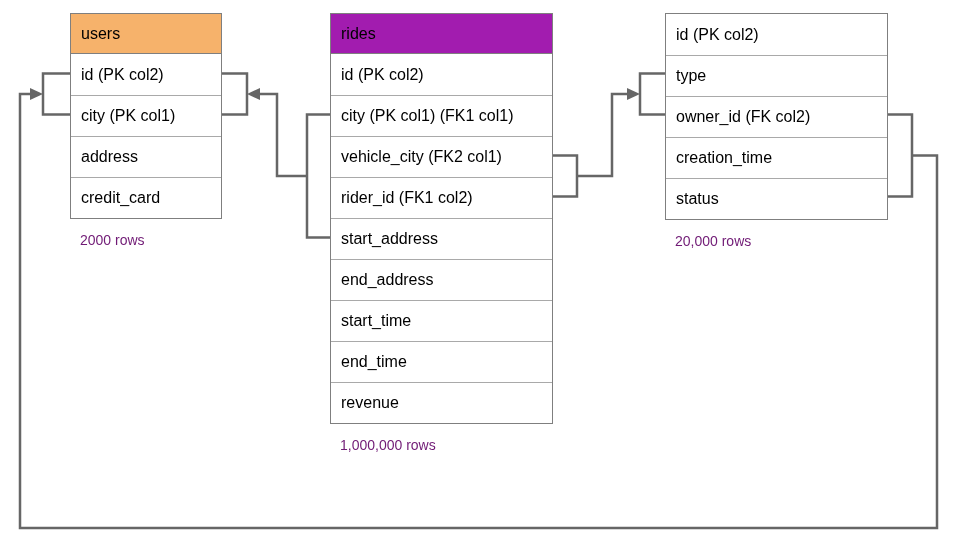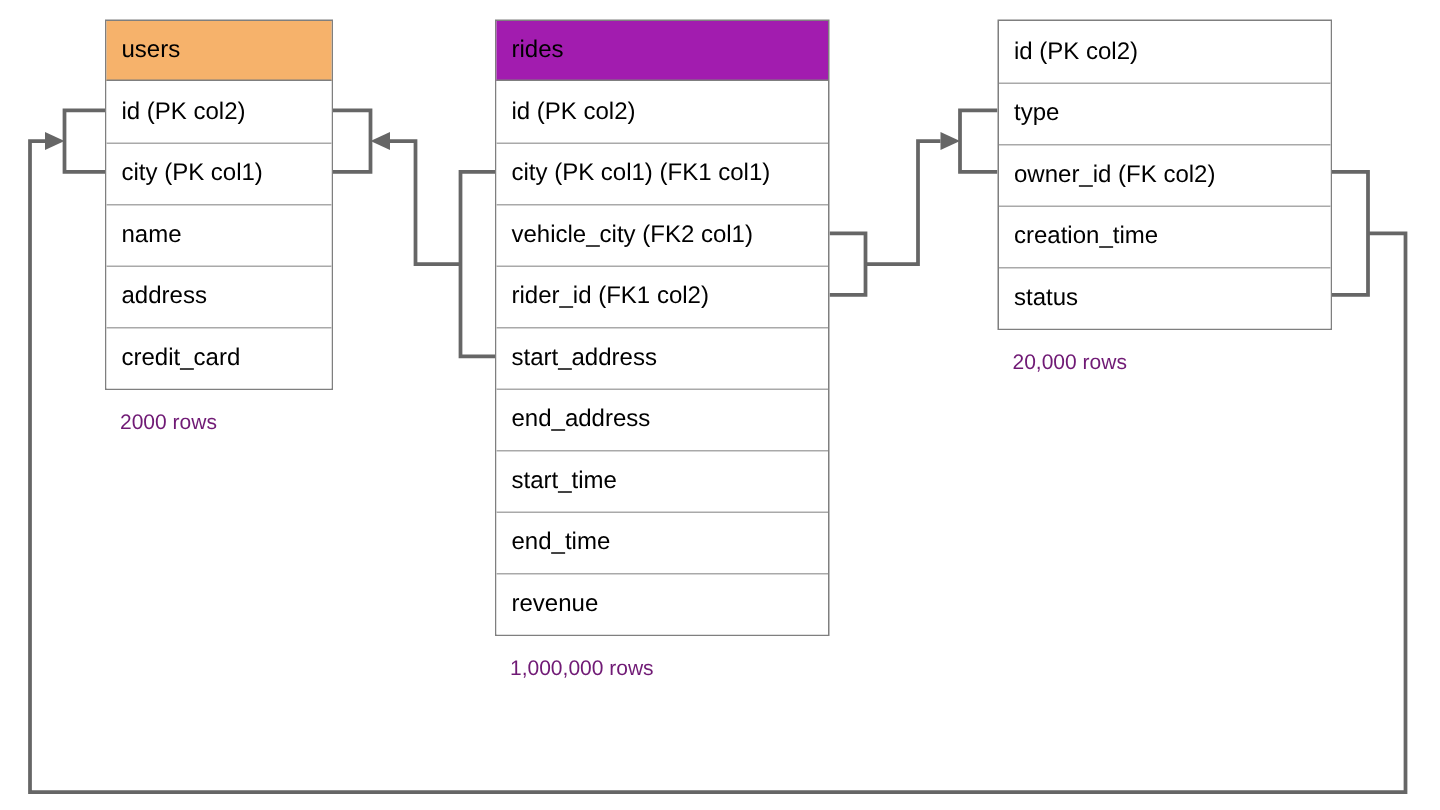--- a/index.html
+++ b/index.html
@@ -84,21 +84,20 @@
       <polyline points="70,73.5 43,73.5 43,114.5 70,114.5"></polyline>
     </g>
   </svg>
 
   <div id="tables-root">
       <div class="tgroup tbl-users">
         <div class="tbox">
           <div class="thead" style="background: rgb(246, 178, 107);">users</div>
           <div class="trow first">id (PK col2)</div>
           <div class="trow">city (PK col1)</div>
-          <div class="trow">name</div>
           <div class="trow">address</div>
           <div class="trow">credit_card</div>
         </div>
         <div class="caption">2000 rows</div>
       </div>
       <div class="tgroup tbl-rides">
         <div class="tbox">
           <div class="thead" style="background: #a21caf;">rides</div>
           <div class="trow first">id (PK col2)</div>
           <div class="trow">city (PK col1) (FK1 col1)</div>

